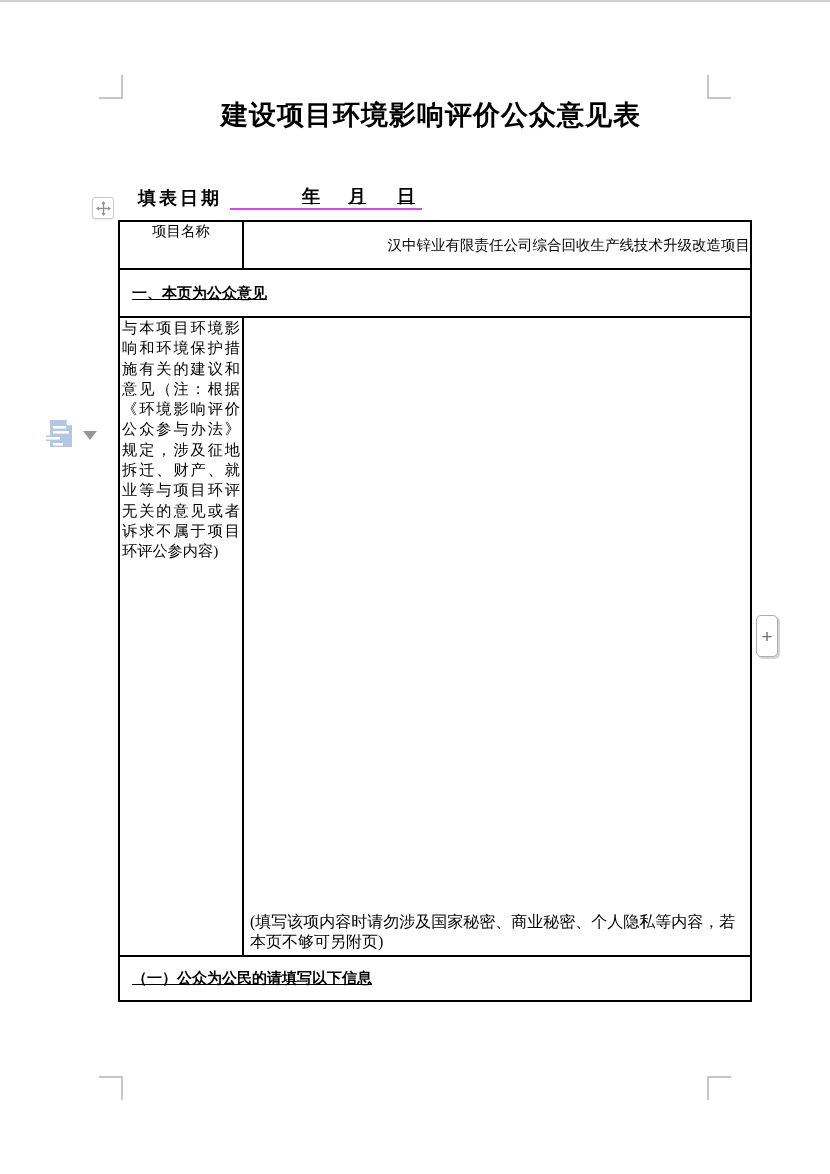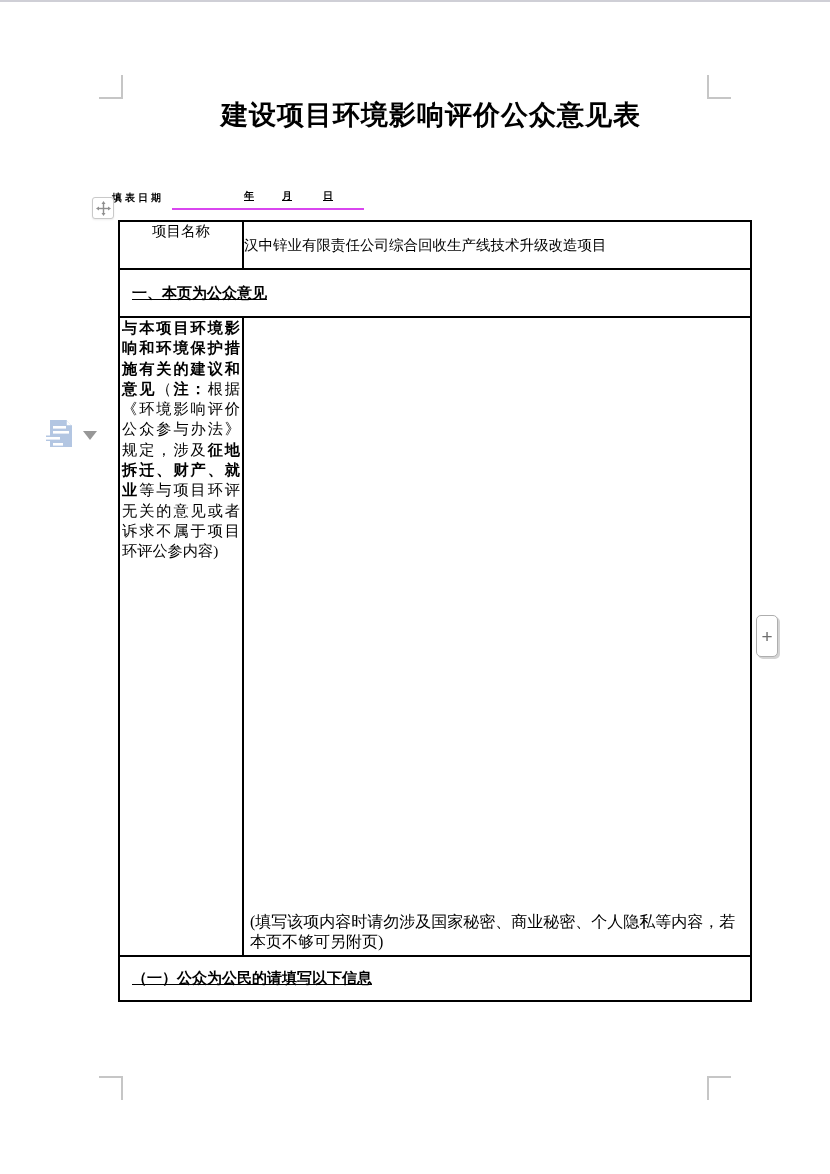--- a/index.html
+++ b/index.html
@@ -22,23 +22,23 @@
   .crop.bl { left: 99px;  top: 1076px;  border-right: 2px solid #c6c6c6; border-top: 2px solid #c6c6c6; }
   .crop.br { left: 707px; top: 1076px;  border-left: 2px solid #c6c6c6;  border-top: 2px solid #c6c6c6; }
 
   .doc-title {
     position: absolute; left: 16px; top: 97px; width: 830px;
     text-align: center; font-size: 27px; font-weight: bold;
     letter-spacing: 1px; line-height: 36px;
   }
 
   .date-line {
-    position: absolute; left: 112px; top: 184px;
+    position: absolute; left: 138px; top: 184px;
     display: flex; align-items: flex-end;
-    font-size: 10px; font-weight: bold; line-height: 24px;
+    font-size: 18px; font-weight: bold; line-height: 24px;
   }
   .date-label { letter-spacing: 3px; }
   .date-underline {
     display: inline-block; width: 192px; margin-left: 8px;
     border-bottom: 2px solid #d946ef; line-height: 24px;
     white-space: nowrap;
     text-decoration: underline;
   }
   .date-underline .yy { margin-left: 72px; }
   .date-underline .mm { margin-left: 28px; }
@@ -64,30 +64,30 @@
   .cell-left {
     width: 124px; border-right: 2px solid #000;
     display: flex; justify-content: center;
   }
   .cell-right { flex: 1; display: flex; }
   .r1 { height: 46px; }
   .r2 { height: 48px; }
   .r3 { height: 639px; }
   .r4 { height: 47px; }
   .r5 { height: 45px; }
-  .r1 .cell-right { align-items: center; justify-content: flex-start; }
+  .r1 .cell-right { align-items: center; justify-content: flex-end; }
   .section-row {
     display: flex; align-items: center;
     font-weight: bold; font-size: 15px; padding-left: 12px; text-decoration: underline;
   }
   .opinion-label {
     padding: 0 2px; font-size: 15.2px; line-height: 20.3px;
     text-align: justify; text-justify: inter-character;
   }
-  .opinion-label .b { font-weight: bold; }
+  .opinion-label .b { font-weight: normal; }
   .opinion-cell {
     flex-direction: column; justify-content: flex-end;
     cursor: text;
   }
   .opinion-note {
     padding: 0 8px 3px 6px; font-size: 16px; line-height: 20px;
   }
 
   
   .paste-group { position: absolute; left: 44px; top: 418px; display: flex; align-items: center; }

